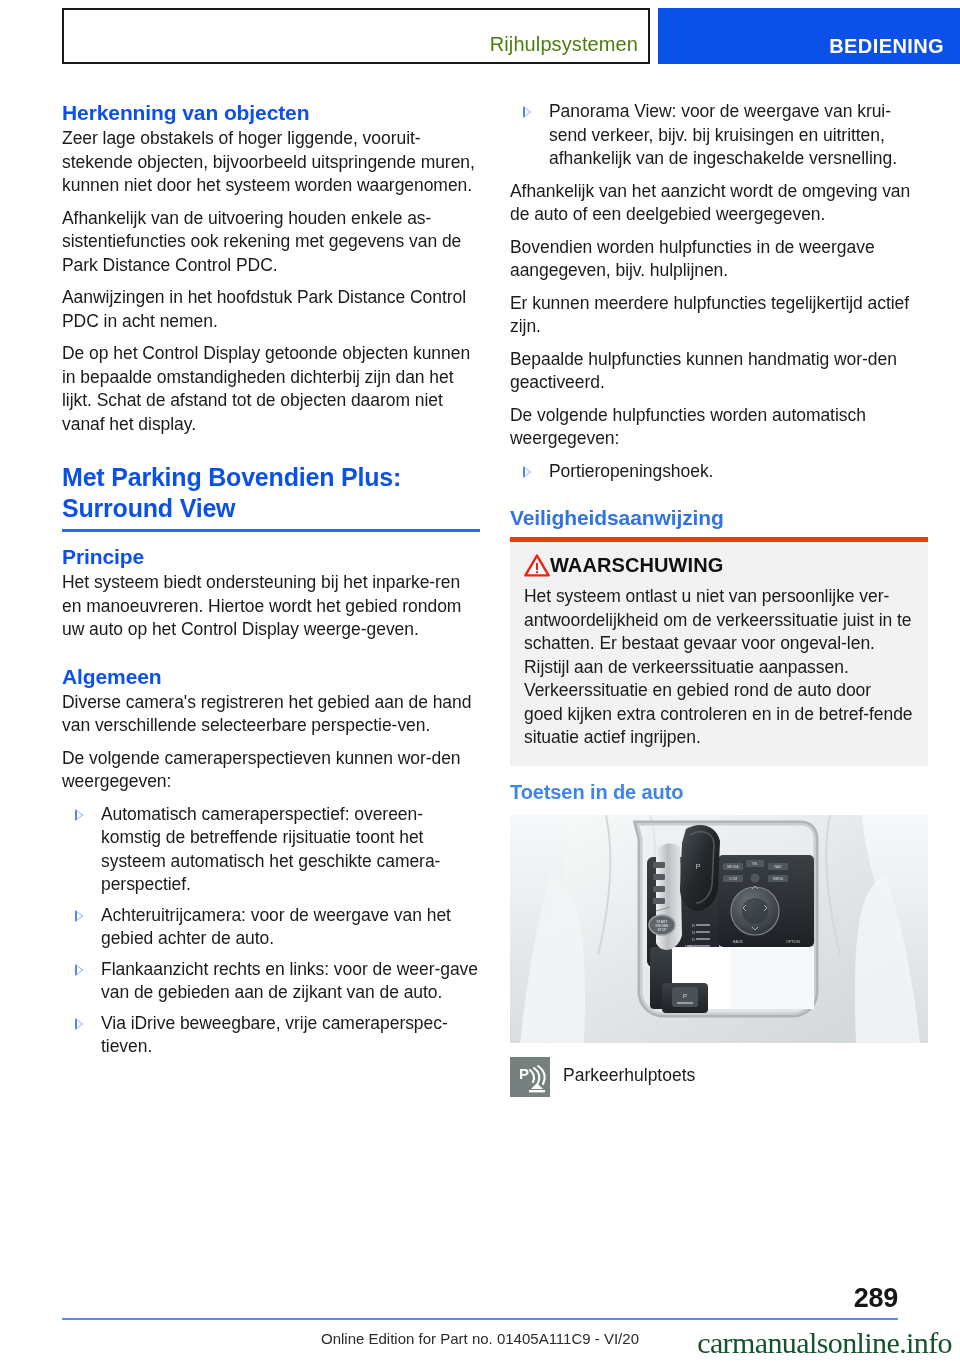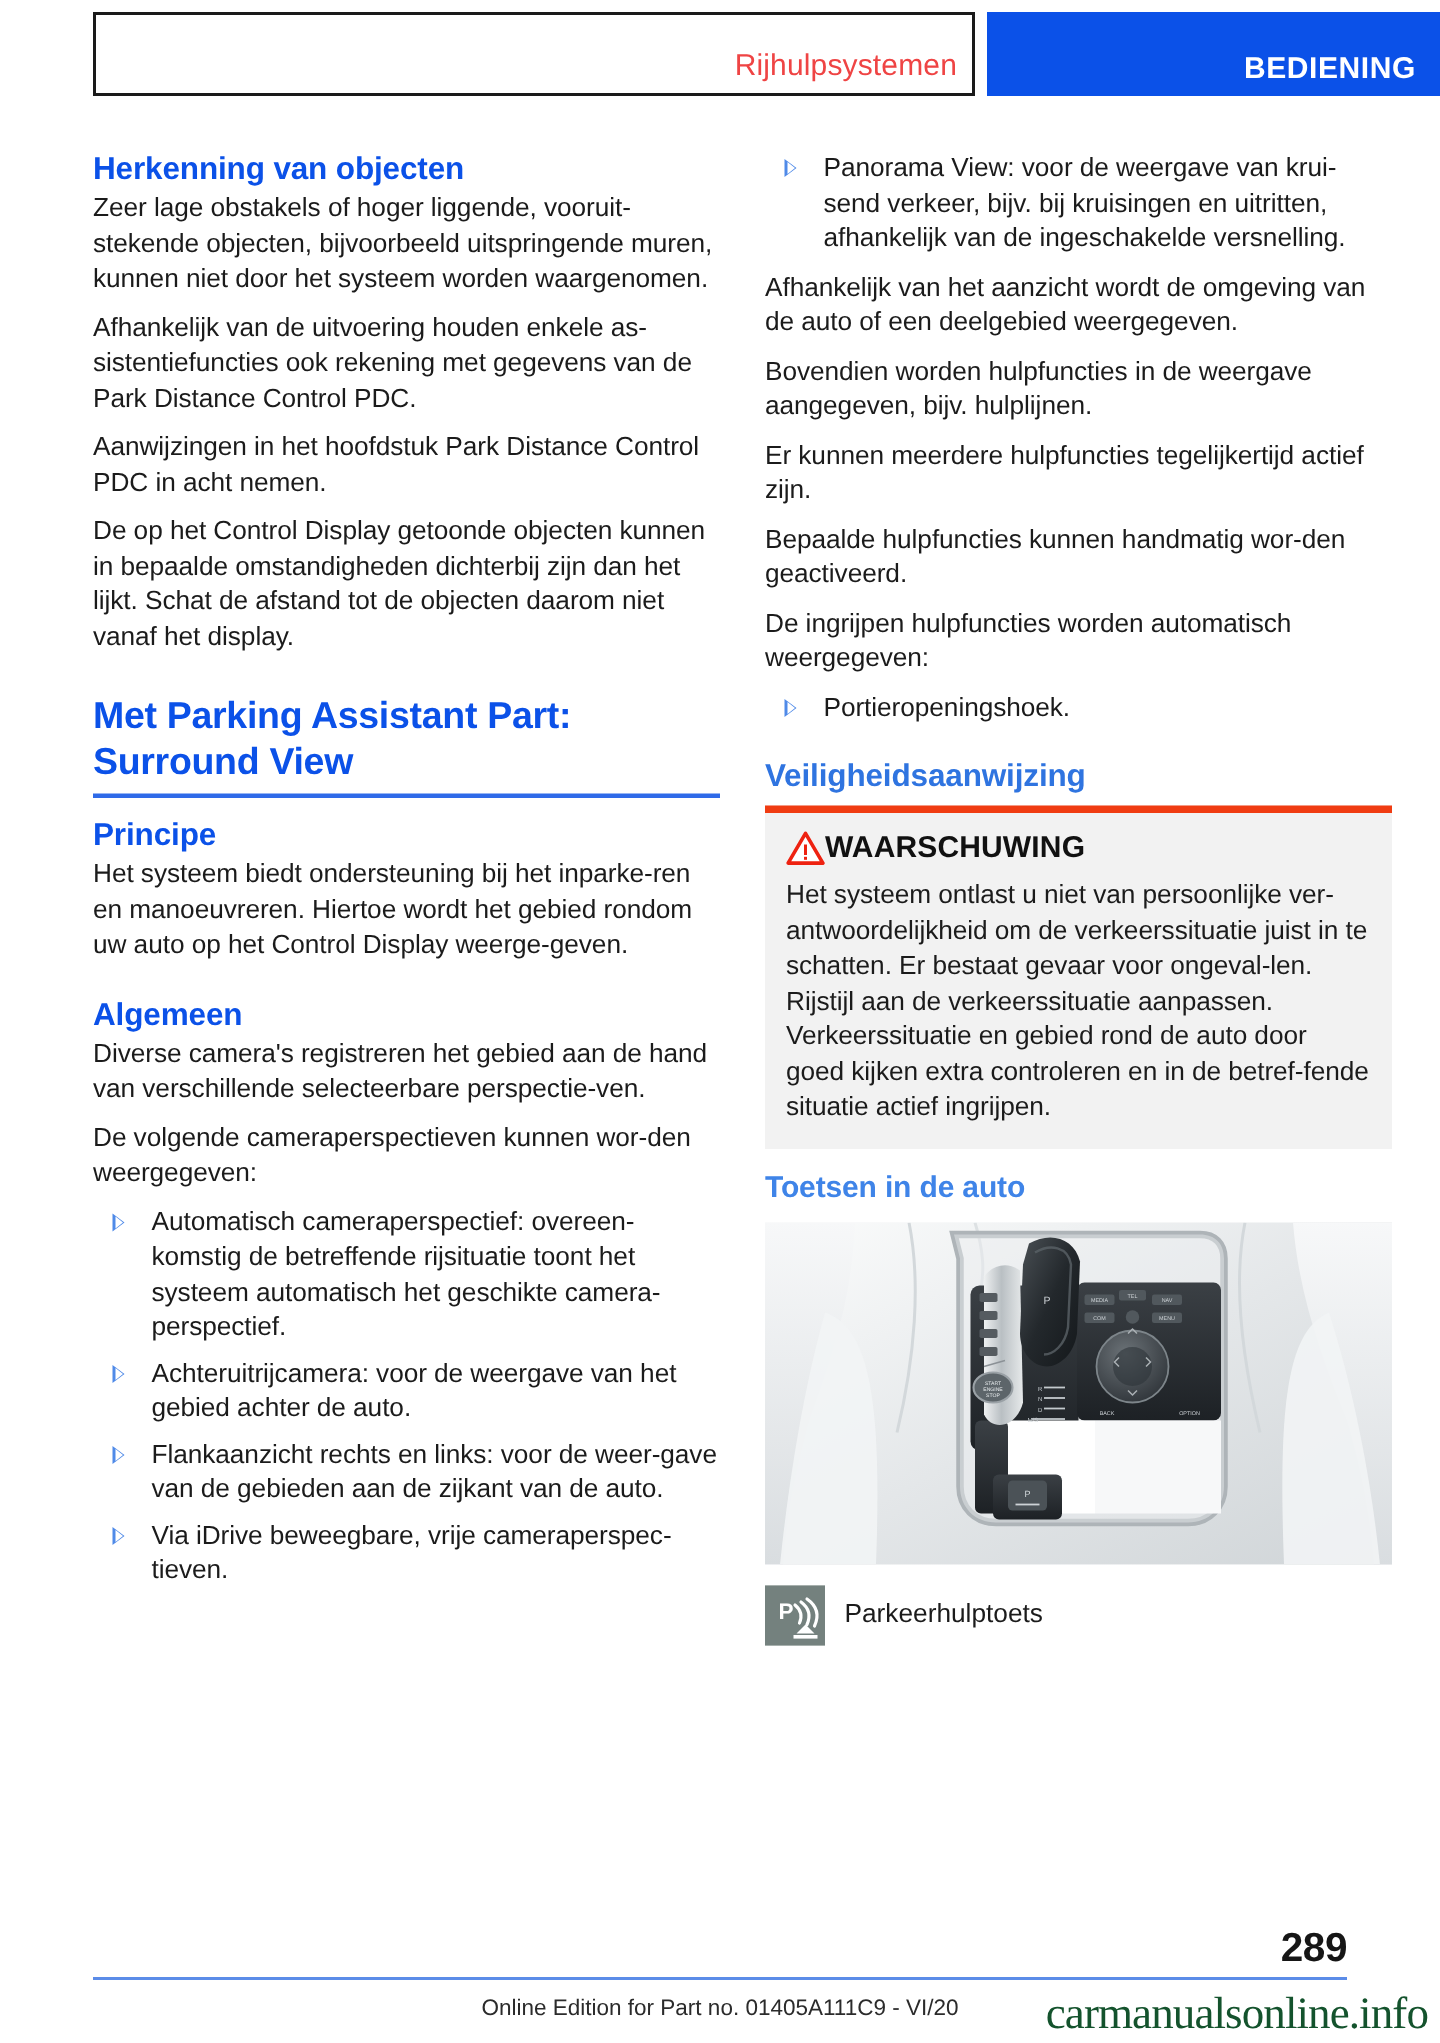--- a/index.html
+++ b/index.html
@@ -12,21 +12,21 @@
   .page { position: relative; width: 960px; height: 1362px; overflow: hidden; }
 
   
   .header { position: absolute; top: 8px; left: 0; width: 960px; height: 62px; }
   .header-crumb {
     position: absolute; left: 62px; top: 0; width: 588px; height: 56px;
     border: 2px solid #1a1a1a; background: #fff;
     display: flex; align-items: flex-end; justify-content: flex-end;
   }
   .header-crumb-text {
-    font-size: 20px; color: #ef4444; padding: 0 10px 6px 0; letter-spacing: .1px;
+    font-size: 20px; color: #4d7c0f; padding: 0 10px 6px 0; letter-spacing: .1px;
   }
   .header-section {
     position: absolute; left: 658px; top: 0; width: 302px; height: 56px;
     background: #0b51e8;
     display: flex; align-items: flex-end; justify-content: flex-end;
   }
   .header-section-text {
     font-size: 20px; font-weight: bold; color: #ffffff;
     padding: 0 16px 6px 0; letter-spacing: .4px;
   }
@@ -151,21 +151,21 @@
   </div>
 
   <div class="col col-left">
 
     <h3 class="sub-title">Herkenning van objecten</h3>
     <p class="body">Zeer lage obstakels of hoger liggende, vooruit-stekende objecten, bijvoorbeeld uitspringende muren, kunnen niet door het systeem worden waargenomen.</p>
     <p class="body">Afhankelijk van de uitvoering houden enkele as-sistentiefuncties ook rekening met gegevens van de Park Distance Control PDC.</p>
     <p class="body">Aanwijzingen in het hoofdstuk Park Distance Control PDC in acht nemen.</p>
     <p class="body">De op het Control Display getoonde objecten kunnen in bepaalde omstandigheden dichterbij zijn dan het lijkt. Schat de afstand tot de objecten daarom niet vanaf het display.</p>
 
-    <h2 class="section-title" style="margin-top:26px;">Met Parking Assistant Part: Surround View</h2>
+    <h2 class="section-title" style="margin-top:26px;">Met Parking Bovendien Plus: Surround View</h2>
 
     <h3 class="sub-title">Principe</h3>
     <p class="body">Het systeem biedt ondersteuning bij het inparke-ren en manoeuvreren. Hiertoe wordt het gebied rondom uw auto op het Control Display weerge-geven.</p>
 
     <h3 class="sub-title" style="margin-top:22px;">Algemeen</h3>
     <p class="body">Diverse camera's registreren het gebied aan de hand van verschillende selecteerbare perspectie-ven.</p>
     <p class="body">De volgende cameraperspectieven kunnen wor-den weergegeven:</p>
 
     <ul class="bullets">
       <li><span class="bullet-icon"></span><span>Automatisch cameraperspectief: overeen-komstig de betreffende rijsituatie toont het systeem automatisch het geschikte camera-perspectief.</span></li>
@@ -178,21 +178,21 @@
   <div class="col col-right">
 
     <ul class="bullets">
       <li><span class="bullet-icon"></span><span>Panorama View: voor de weergave van krui-send verkeer, bijv. bij kruisingen en uitritten, afhankelijk van de ingeschakelde versnelling.</span></li>
     </ul>
 
     <p class="body">Afhankelijk van het aanzicht wordt de omgeving van de auto of een deelgebied weergegeven.</p>
     <p class="body">Bovendien worden hulpfuncties in de weergave aangegeven, bijv. hulplijnen.</p>
     <p class="body">Er kunnen meerdere hulpfuncties tegelijkertijd actief zijn.</p>
     <p class="body">Bepaalde hulpfuncties kunnen handmatig wor-den geactiveerd.</p>
-    <p class="body">De ingrijpen hulpfuncties worden automatisch weergegeven:</p>
+    <p class="body">De volgende hulpfuncties worden automatisch weergegeven:</p>
 
     <ul class="bullets">
       <li><span class="bullet-icon"></span><span>Portieropeningshoek.</span></li>
     </ul>
 
     <h3 class="sub-title blue-mid" style="margin-top:22px;">Veiligheidsaanwijzing</h3>
 
     <div class="warning-box">
       <div class="warning-head">
         <span class="warn-tri">

